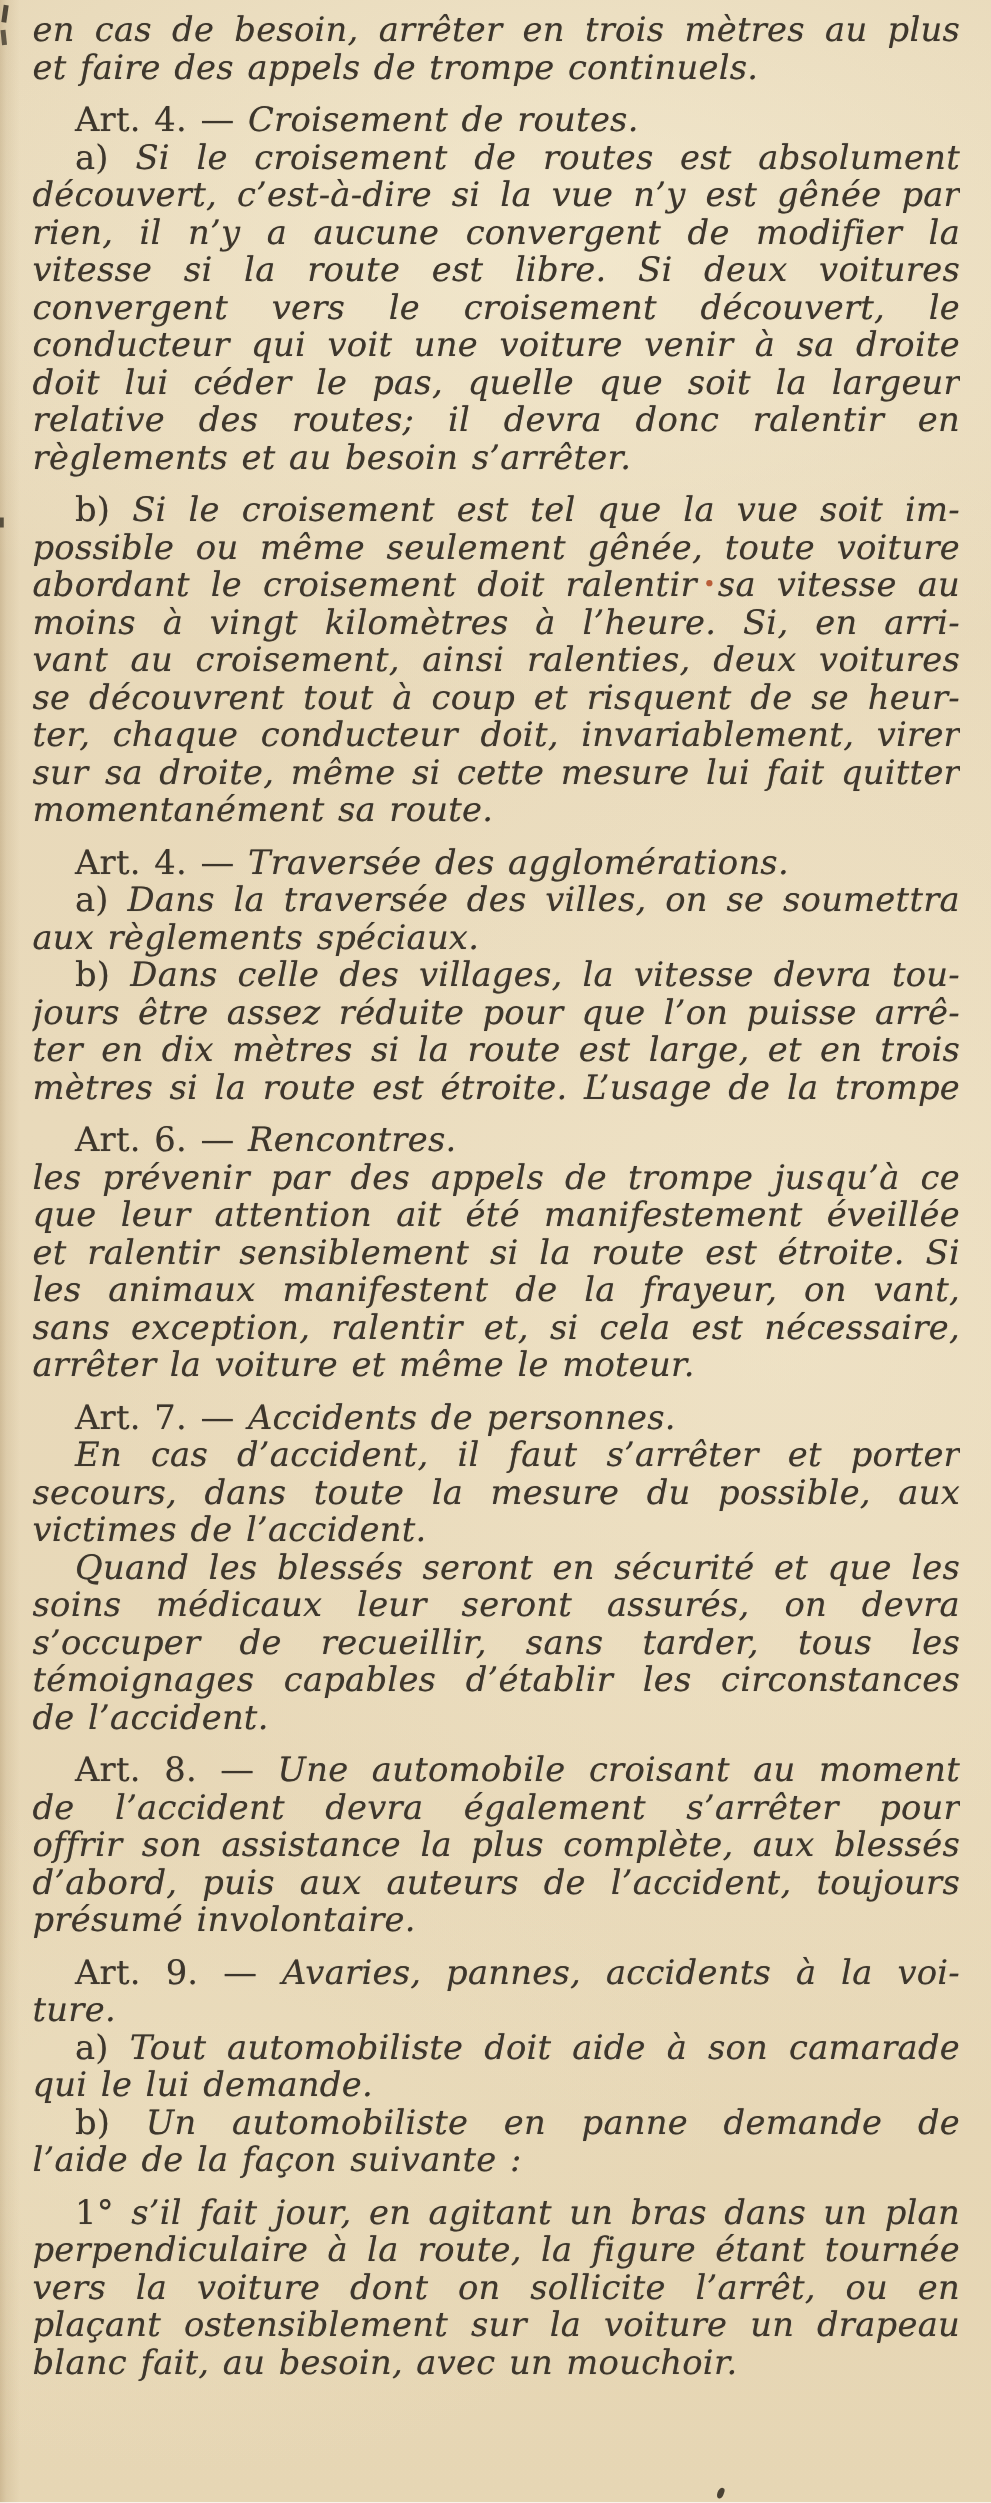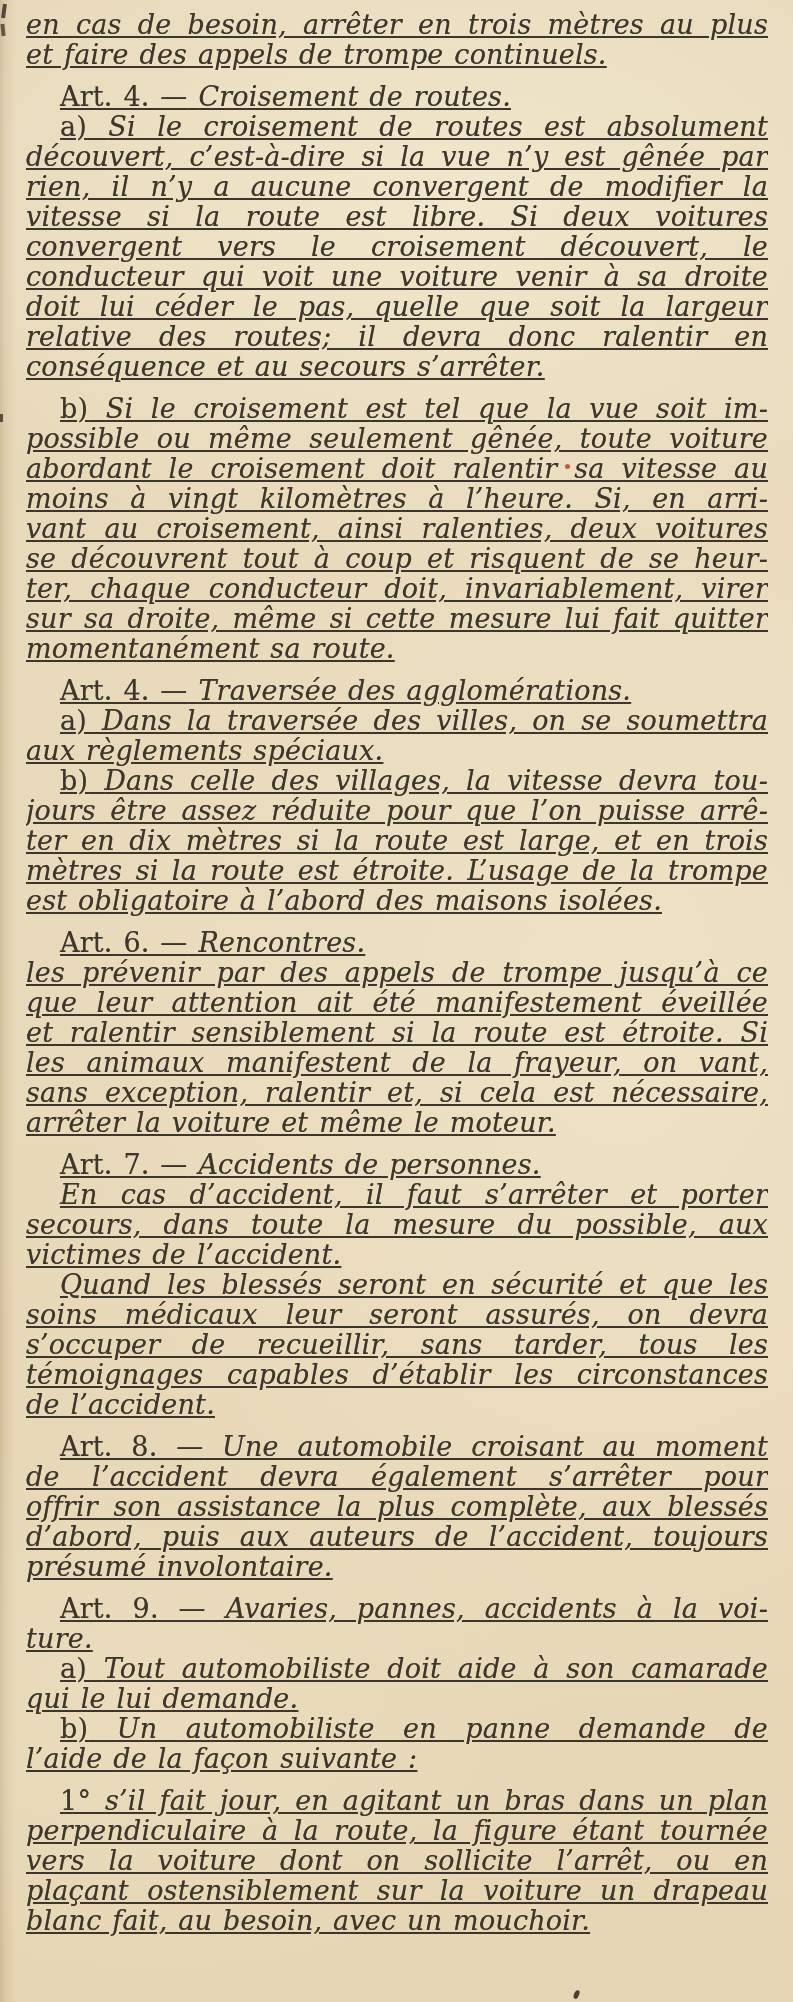--- a/index.html
+++ b/index.html
@@ -21,21 +21,21 @@
     color: var(--ink, #3d362c);
   }
 
   .text-block {
     position: absolute;
     left: 26px;
     top: 10px;
     width: 742px;
   }
 
-  .block { margin: 0; text-decoration: underline; }
+  .block { margin: 0; }
   .block.space-before { margin-top: 12px; }
 
   .line {
     font-size: 27px;
     line-height: 30px;
     height: 30px;
     overflow: hidden;
     text-align: left;
     letter-spacing: 0.2px;
     word-spacing: 2px;
@@ -66,21 +66,21 @@
       </div>
       <div class="block">
         <div class="line justify indent"><span class="roman">a)</span> <span>Si le croisement de routes est absolument</span></div>
         <div class="line justify"><span>découvert, c’est-à-dire si la vue n’y est gênée par</span></div>
         <div class="line justify"><span>rien, il n’y a aucune convergent de modifier la</span></div>
         <div class="line justify"><span>vitesse si la route est libre. Si deux voitures</span></div>
         <div class="line justify"><span>convergent vers le croisement découvert, le</span></div>
         <div class="line justify"><span>conducteur qui voit une voiture venir à sa droite</span></div>
         <div class="line justify"><span>doit lui céder le pas, quelle que soit la largeur</span></div>
         <div class="line justify"><span>relative des routes; il devra donc ralentir en</span></div>
-        <div class="line"><span>conséquence et au secours s’arrêter.</span></div>
+        <div class="line"><span>règlements et au besoin s’arrêter.</span></div>
       </div>
       <div class="block space-before">
         <div class="line justify indent"><span class="roman">b)</span> <span>Si le croisement est tel que la vue soit im-</span></div>
         <div class="line justify"><span>possible ou même seulement gênée, toute voiture</span></div>
         <div class="line justify"><span>abordant le croisement doit ralentir sa vitesse au</span></div>
         <div class="line justify"><span>moins à vingt kilomètres à l’heure. Si, en arri-</span></div>
         <div class="line justify"><span>vant au croisement, ainsi ralenties, deux voitures</span></div>
         <div class="line justify"><span>se découvrent tout à coup et risquent de se heur-</span></div>
         <div class="line justify"><span>ter, chaque conducteur doit, invariablement, virer</span></div>
         <div class="line justify"><span>sur sa droite, même si cette mesure lui fait quitter</span></div>
@@ -91,21 +91,20 @@
       </div>
       <div class="block">
         <div class="line justify indent"><span class="roman">a)</span> <span>Dans la traversée des villes, on se soumettra</span></div>
         <div class="line"><span>aux règlements spéciaux.</span></div>
       </div>
       <div class="block">
         <div class="line justify indent"><span class="roman">b)</span> <span>Dans celle des villages, la vitesse devra tou-</span></div>
         <div class="line justify"><span>jours être assez réduite pour que l’on puisse arrê-</span></div>
         <div class="line justify"><span>ter en dix mètres si la route est large, et en trois</span></div>
         <div class="line justify"><span>mètres si la route est étroite. L’usage de la trompe</span></div>
-        <div class="line"><span>est obligatoire à l’abord des maisons isolées.</span></div>
       </div>
       <div class="block space-before">
         <div class="line indent"><span class="roman">Art. 6. —</span> <span>Rencontres.</span></div>
       </div>
       <div class="block">
         <div class="line justify"><span>les prévenir par des appels de trompe jusqu’à ce</span></div>
         <div class="line justify"><span>que leur attention ait été manifestement éveillée</span></div>
         <div class="line justify"><span>et ralentir sensiblement si la route est étroite. Si</span></div>
         <div class="line justify"><span>les animaux manifestent de la frayeur, on vant,</span></div>
         <div class="line justify"><span>sans exception, ralentir et, si cela est nécessaire,</span></div>

